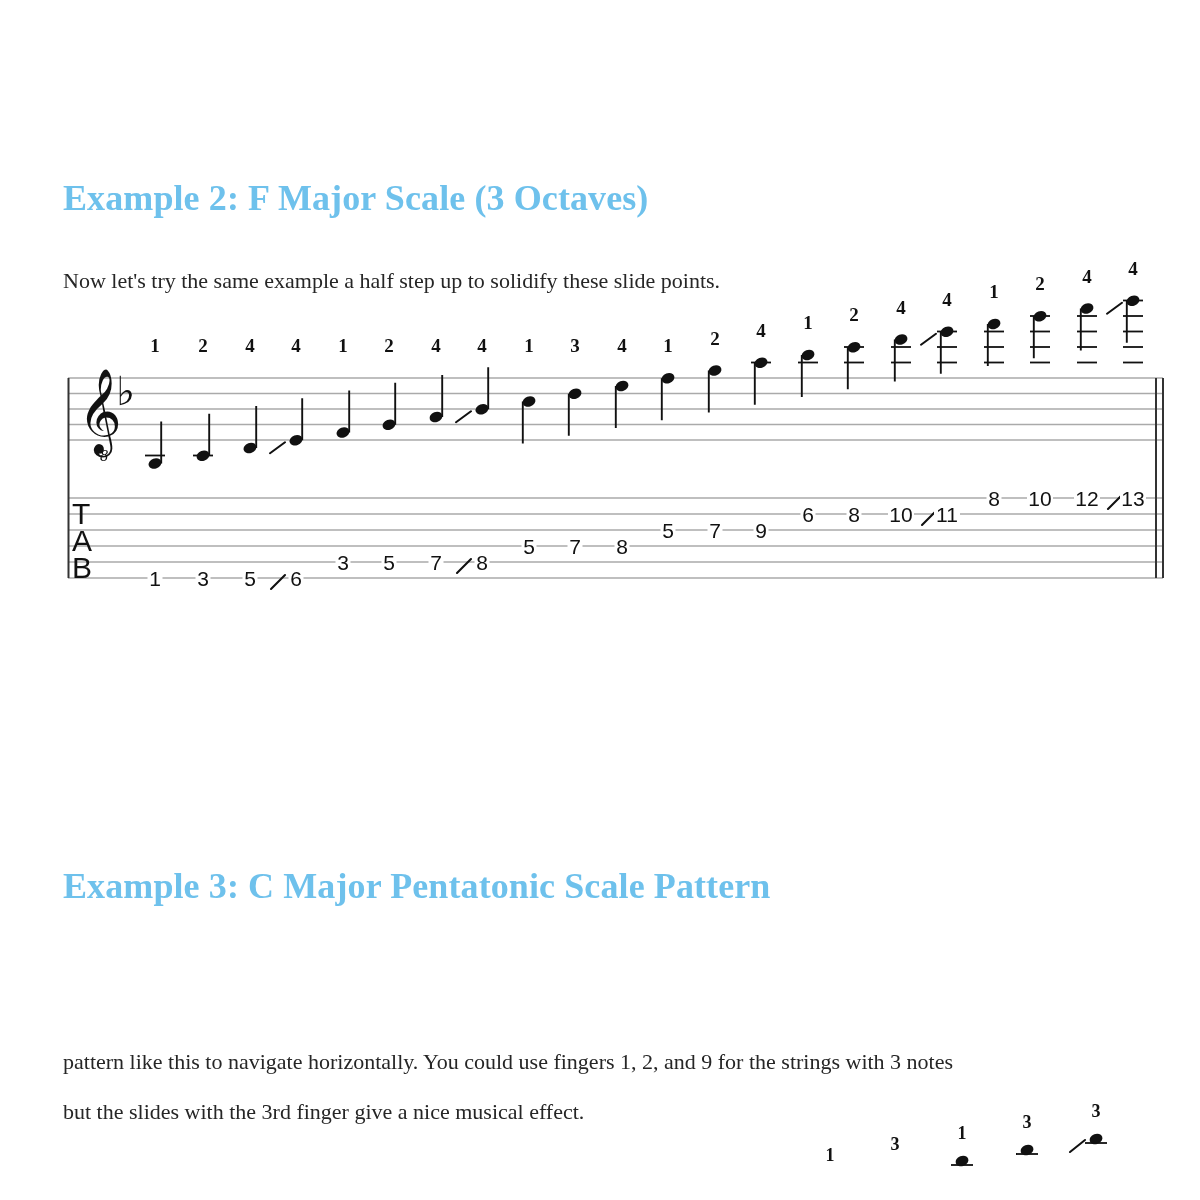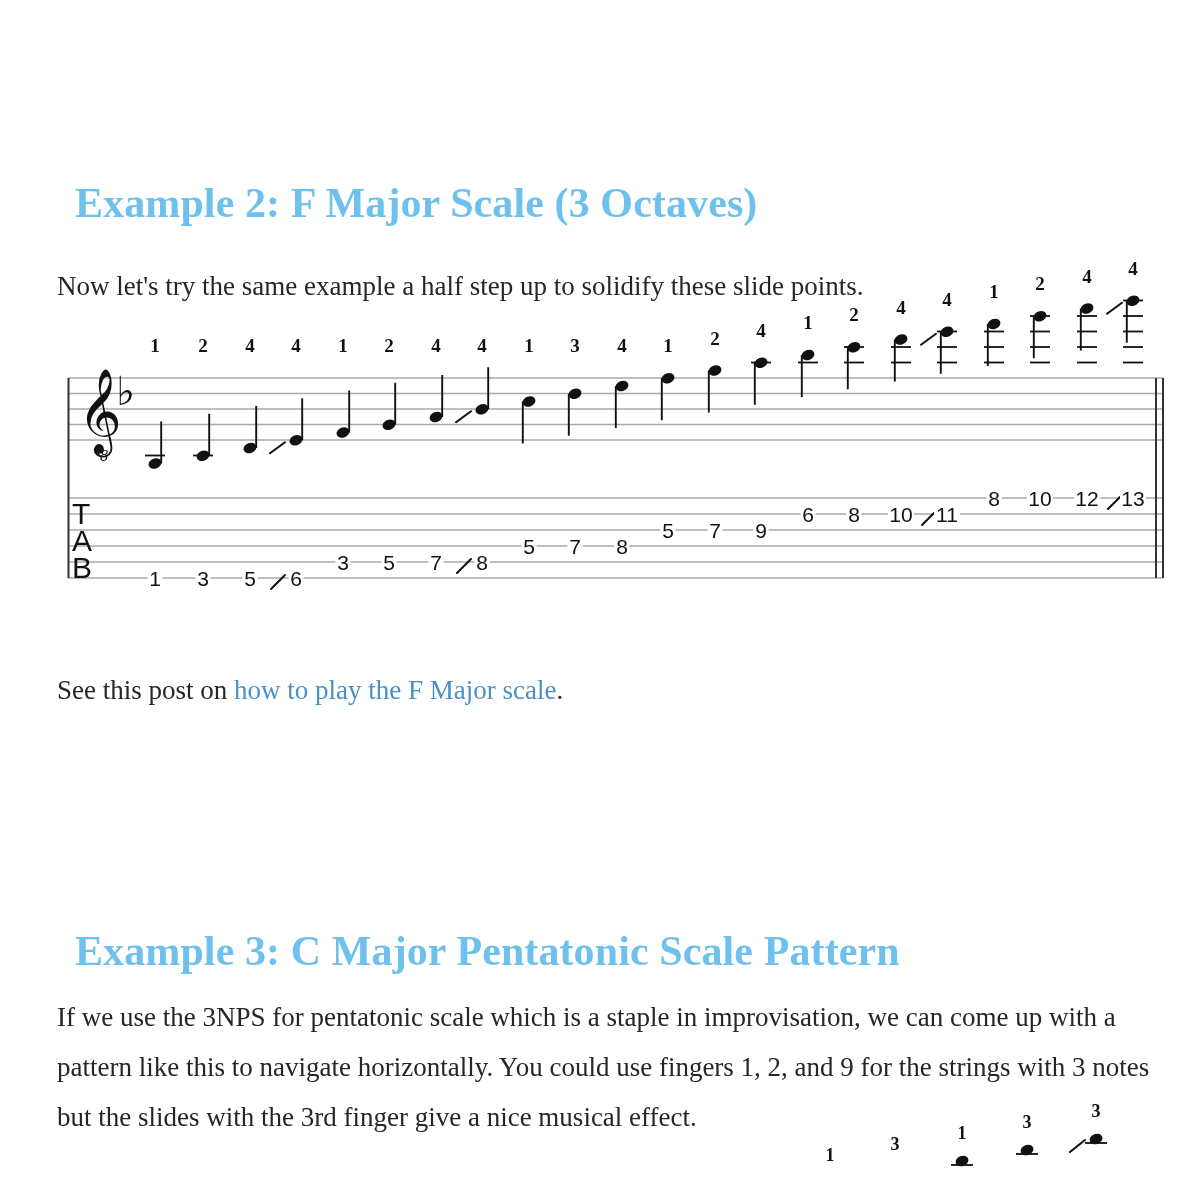--- a/index.html
+++ b/index.html
@@ -19,32 +19,31 @@
     position: absolute;
     inset: 0;
   }
 
   
   .section-heading {
     position: absolute;
     left: 63px;
     font-family: "Liberation Serif", "DejaVu Serif", serif;
     font-weight: bold;
-    font-size: 42px;
+    font-size: 36px;
     line-height: 40px;
     color: #6ec1ec;
     letter-spacing: 0.1px;
     white-space: nowrap;
-    margin-left: 12px;
   }
   .body-para {
     position: absolute;
-    left: 57px;
+    left: 63px;
     font-family: "Liberation Serif", "DejaVu Serif", serif;
-    font-size: 27px;
+    font-size: 22px;
     line-height: 50px;
     color: #262626;
   }
   .para-link {
     color: #4a90c4;
     text-decoration: none;
   }
 
   
   .notation {
@@ -266,27 +265,23 @@
           <text x="947" y="521.5" text-anchor="middle" font-family="Liberation Sans, sans-serif" font-size="21" fill="#111111">11</text>
           <text x="994" y="505.5" text-anchor="middle" font-family="Liberation Sans, sans-serif" font-size="21" fill="#111111">8</text>
           <text x="1040" y="505.5" text-anchor="middle" font-family="Liberation Sans, sans-serif" font-size="21" fill="#111111">10</text>
           <text x="1087" y="505.5" text-anchor="middle" font-family="Liberation Sans, sans-serif" font-size="21" fill="#111111">12</text>
           <text x="1133" y="505.5" text-anchor="middle" font-family="Liberation Sans, sans-serif" font-size="21" fill="#111111">13</text>
         </g>
 
     </svg>
   </div>
 
-  <p class="body-para" style="top:638px;">
-    <span>See this post on </span><a class="para-link" href="#">how to play the F Major scale</a><span>.</span>
-  </p>
-
-  <h2 class="section-heading" style="top:896px;">Example 3: C Major Pentatonic Scale Pattern</h2>
-
-  <p class="body-para" style="top:965px;">If we use the 3NPS for pentatonic scale which is a staple in improvisation, we can come up with a</p>
+
+  <h2 class="section-heading" style="top:836px;">Example 3: C Major Pentatonic Scale Pattern</h2>
+
   <p class="body-para" style="top:1015px;">pattern like this to navigate horizontally. You could use fingers 1, 2, and 9 for the strings with 3 notes</p>
   <p class="body-para" style="top:1065px;text-align:right;">but the slides with the 3rd finger give a nice musical effect.</p>
 
   <div class="notation" style="top:0;left:0;">
     <svg width="1200" height="1200" viewBox="0 0 1200 1200" style="position:absolute;left:0;top:0;pointer-events:none;">
       <g id="layer-preview">
           <text x="830" y="1161" text-anchor="middle" font-family="Liberation Serif, serif" font-size="18" font-weight="bold" fill="#111111">1</text>
           <text x="895" y="1150" text-anchor="middle" font-family="Liberation Serif, serif" font-size="18" font-weight="bold" fill="#111111">3</text>
           <text x="962" y="1139" text-anchor="middle" font-family="Liberation Serif, serif" font-size="18" font-weight="bold" fill="#111111">1</text>
           <ellipse cx="962" cy="1161" rx="6.6" ry="5" transform="rotate(-20 962 1161)" fill="#111111"></ellipse>

